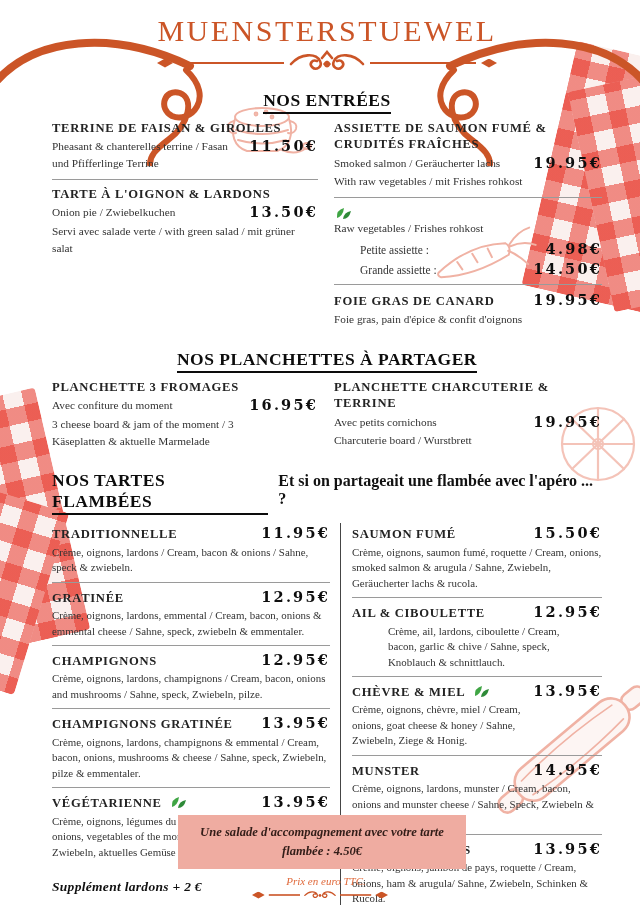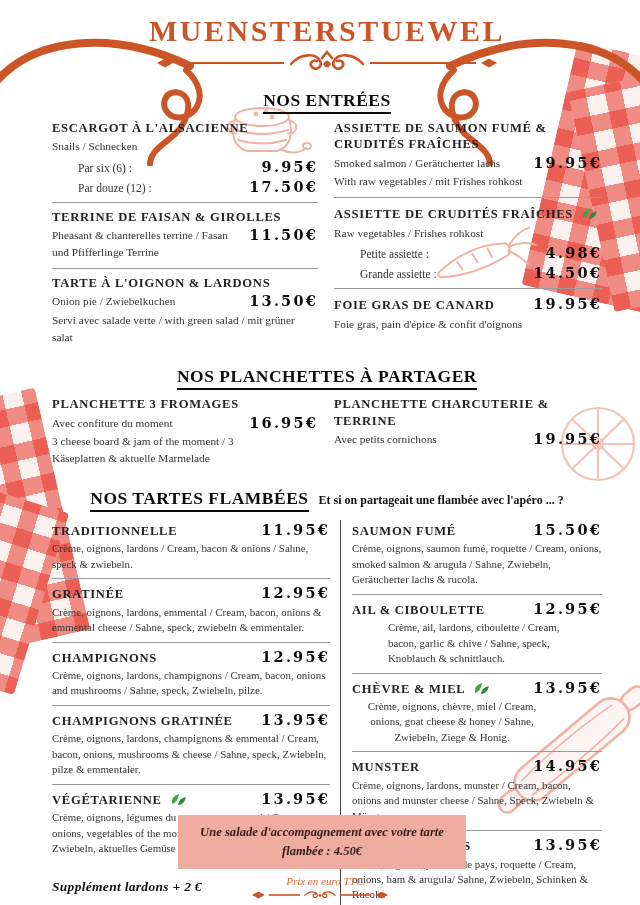--- a/index.html
+++ b/index.html
@@ -37,34 +37,34 @@
   .flourish-left{left:-8px;top:26px;}
   .flourish-right{right:-8px;top:26px;transform:scaleX(-1);}
   .pot-illus{left:220px;top:100px;}
   .carrot-illus{left:430px;top:220px;}
   .cutter-illus{right:-14px;top:392px;}
   .pin-illus{right:-30px;top:678px;}
   
   .content{position:relative;z-index:2;padding:12px 38px 0 52px;}
   .menu-title{
     text-align:center;color:var(--accent);
-    font-size:30px;font-weight:bold;letter-spacing:2.5px;
+    font-size:30px;font-weight:normal;letter-spacing:2.5px;
     margin-top:2px;
   }
   .ornament{display:flex;align-items:center;justify-content:center;gap:5px;width:340px;margin:2px auto 0;}
   .ornament.small{width:170px;margin:0 auto;transform:scale(.8);}
   .orn-line{flex:1;height:2.5px;background:var(--accent);}
   .orn-diamond{width:16px;height:9px;background:var(--accent);
     clip-path:polygon(0 50%,50% 0,100% 50%,50% 100%);}
   .section-heading{
     font-size:17.5px;font-weight:bold;letter-spacing:.5px;color:#0c0c0c;
     border-bottom:2.5px solid #0c0c0c;display:inline-block;padding-bottom:1px;
   }
   .heading-row{display:flex;align-items:baseline;gap:10px;margin-top:14px;justify-content:center;}
-  .heading-sub{font-size:12px;font-weight:bold;color:#111;}
+  .heading-sub{font-size:16px;font-weight:bold;color:#111;}
   .cols{display:flex;align-items:flex-start;}
   .col-l{width:266px;flex:none;}
   .col-gap{width:16px;flex:none;}
   .col-r{flex:1;}
   
   .item{padding:6px 0 7px;}
   .item + .item{border-top:1px solid var(--rule);}
   .item-head{display:flex;align-items:baseline;gap:7px;}
   .item-title{font-size:12.6px;font-weight:bold;letter-spacing:.7px;color:#232323;line-height:1.3;}
   .price{
@@ -185,34 +185,20 @@
     <span class="orn-diamond"></span>
   </div>
 
   <div class="heading-row">
     <h2 class="section-heading">NOS ENTRÉES</h2>
   </div>
 
   <div class="cols">
     <div class="col-l">
 
-      <div class="item">
-        <div class="item-head">
-          <span class="item-title">ESCARGOT À L'ALSACIENNE</span>
-        </div>
-        <p class="desc">Snails / Schnecken</p>
-        <div class="opt">
-          <span>Par six (6) :</span>
-          <span class="price">9.95€</span>
-        </div>
-        <div class="opt">
-          <span>Par douze (12) :</span>
-          <span class="price">17.50€</span>
-        </div>
-      </div>
 
       <div class="item">
         <div class="item-head">
           <span class="item-title">TERRINE DE FAISAN &amp; GIROLLES</span>
         </div>
         <div class="drow">
           <p class="desc">Pheasant &amp; chanterelles terrine / Fasan und Pfifferlinge Terrine</p>
           <span class="price">11.50€</span>
         </div>
       </div>
@@ -238,21 +224,20 @@
         </div>
         <div class="drow">
           <p class="desc">Smoked salmon / Geräucherter lachs</p>
           <span class="price">19.95€</span>
         </div>
         <p class="desc">With raw vegetables / mit Frishes rohkost</p>
       </div>
 
       <div class="item">
         <div class="item-head">
-          <span class="item-title">ASSIETTE DE CRUDITÉS FRAÎCHES</span>
           <svg class="leaf" width="18" height="14" viewBox="0 0 18 14">
             <path d="M3 12 Q 2 4 10 2 Q 9 10 3 12 Z" fill="#3fa544"></path>
             <path d="M9 13 Q 10 6 17 5 Q 15 13 9 13 Z" fill="#2e8a38"></path>
           </svg>
         </div>
         <p class="desc">Raw vegetables / Frishes rohkost</p>
         <div class="opt">
           <span>Petite assiette :</span>
           <span class="price">4.98€</span>
         </div>
@@ -293,20 +278,21 @@
     <div class="col-gap"></div>
     <div class="col-r">
       <div class="item">
         <div class="item-head">
           <span class="item-title">PLANCHETTE CHARCUTERIE &amp; TERRINE</span>
         </div>
         <div class="drow">
           <p class="desc">Avec petits cornichons</p>
           <span class="price">19.95€</span>
         </div>
+        <p class="desc">Charcuterie board / Wurstbrett</p>
       </div>
     </div>
   </div>
 
   <div class="heading-row">
     <h2 class="section-heading">NOS TARTES FLAMBÉES</h2>
     <span class="heading-sub">Et si on partageait une flambée avec l'apéro ... ?</span>
   </div>
 
   <div class="fl-cols">
@@ -378,21 +364,21 @@
 
       <div class="item">
         <div class="item-head">
           <span class="item-title">CHÈVRE &amp; MIEL</span>
           <svg class="leaf" width="18" height="14" viewBox="0 0 18 14">
             <path d="M3 12 Q 2 4 10 2 Q 9 10 3 12 Z" fill="#3fa544"></path>
             <path d="M9 13 Q 10 6 17 5 Q 15 13 9 13 Z" fill="#2e8a38"></path>
           </svg>
           <span class="price">13.95€</span>
         </div>
-        <p class="desc" style="max-width:200px;text-align:center;">Crème, oignons, chèvre, miel / Cream, onions, goat cheese &amp; honey / Sahne, Zwiebeln, Ziege &amp; Honig.</p>
+        <p class="desc" style="max-width:200px;">Crème, oignons, chèvre, miel / Cream, onions, goat cheese &amp; honey / Sahne, Zwiebeln, Ziege &amp; Honig.</p>
       </div>
 
       <div class="item">
         <div class="item-head">
           <span class="item-title">MUNSTER</span>
           <span class="price">14.95€</span>
         </div>
         <p class="desc">Crème, oignons, lardons, munster / Cream, bacon, onions and munster cheese / Sahne, Speck, Zwiebeln &amp; Münster.</p>
       </div>
 

